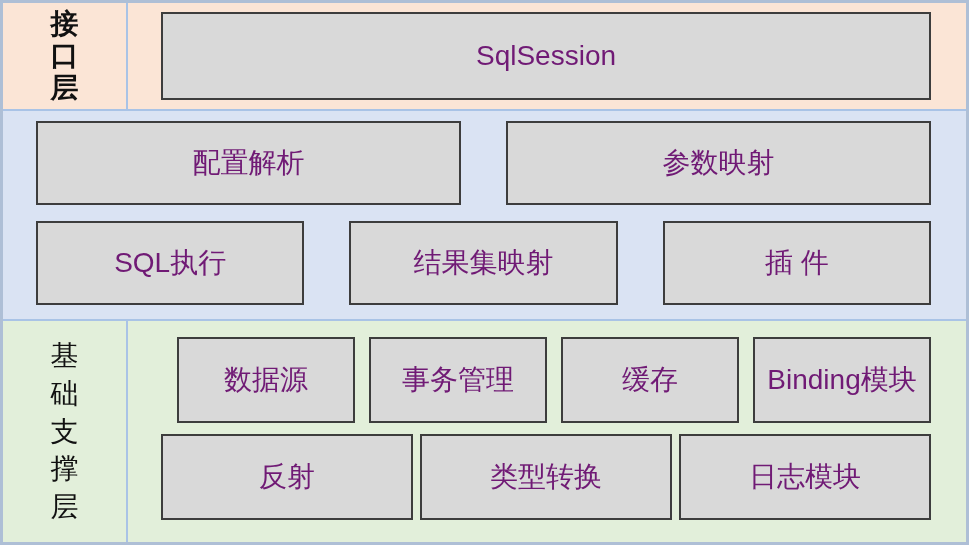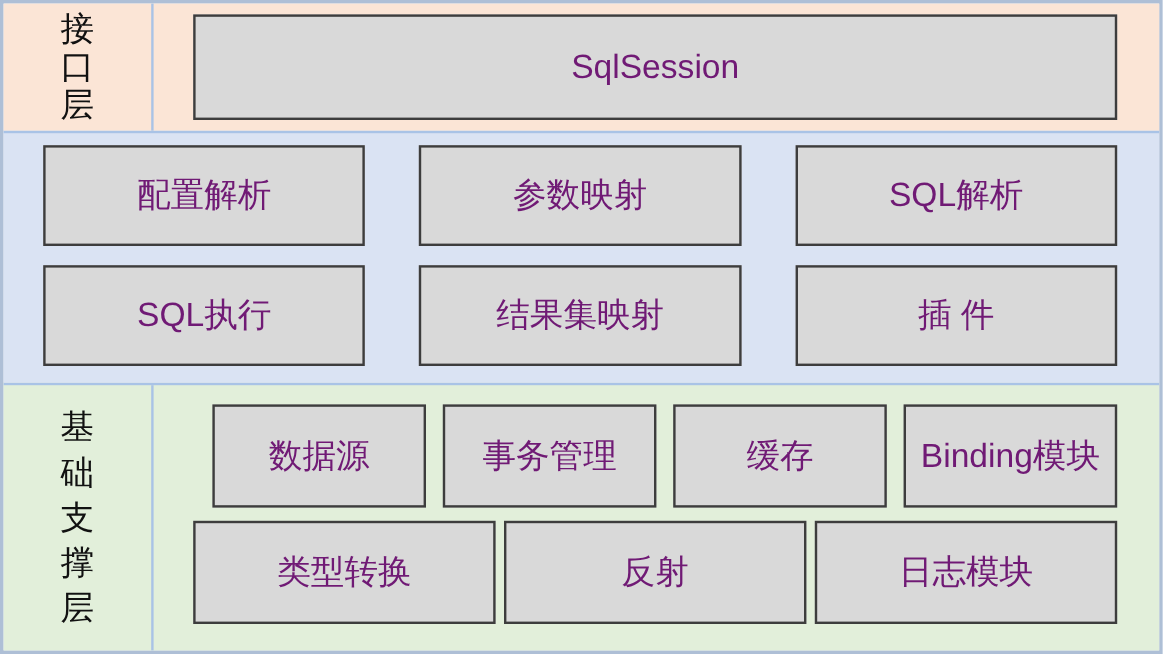--- a/index.html
+++ b/index.html
@@ -26,21 +26,21 @@
     width: 125px; flex: 0 0 125px;
     border-right: 2px solid #a9c3e6;
     display: flex; align-items: center; justify-content: center;
     font-size: 28px; color: #111;
   }
   .layer-label .vtext {
     width: 1.05em;
     word-break: break-all;
     text-align: center;
   }
-  .lh-3 { line-height: 1.14; }
+  .lh-3 { line-height: 1.14; font-weight: bold; }
   .lh-5 { line-height: 1.35; }
 
   .layer-content {
     flex: 1;
     display: flex; flex-direction: column;
   }
   .content-interface  { padding: 9px 35px 9px 33px; }
   .content-core       { padding: 10px 35px 14px 33px; gap: 16px; }
   .content-foundation { padding: 16px 35px 22px 33px; gap: 11px; }
 
@@ -74,21 +74,20 @@
         <div class="box box-sqlsession">SqlSession</div>
       </div>
     </div>
   </div>
 
   <div class="layer layer-core">
     <div class="layer-content content-core">
       <div class="row row-core">
         <div class="box">配置解析</div>
         <div class="box">参数映射</div>
-        <div class="box">SQL解析</div>
       </div>
       <div class="row row-core">
         <div class="box">SQL执行</div>
         <div class="box">结果集映射</div>
         <div class="box">插 件</div>
       </div>
     </div>
   </div>
 
   <div class="layer layer-foundation">
@@ -96,20 +95,20 @@
       <span class="vtext lh-5">基础支撑层</span>
     </div>
     <div class="layer-content content-foundation">
       <div class="row row-fnd1">
         <div class="box">数据源</div>
         <div class="box">事务管理</div>
         <div class="box">缓存</div>
         <div class="box">Binding模块</div>
       </div>
       <div class="row row-fnd2">
+        <div class="box">反射</div>
         <div class="box">类型转换</div>
-        <div class="box">反射</div>
         <div class="box">日志模块</div>
       </div>
     </div>
   </div>
 
 </div>
 
 </body></html>

